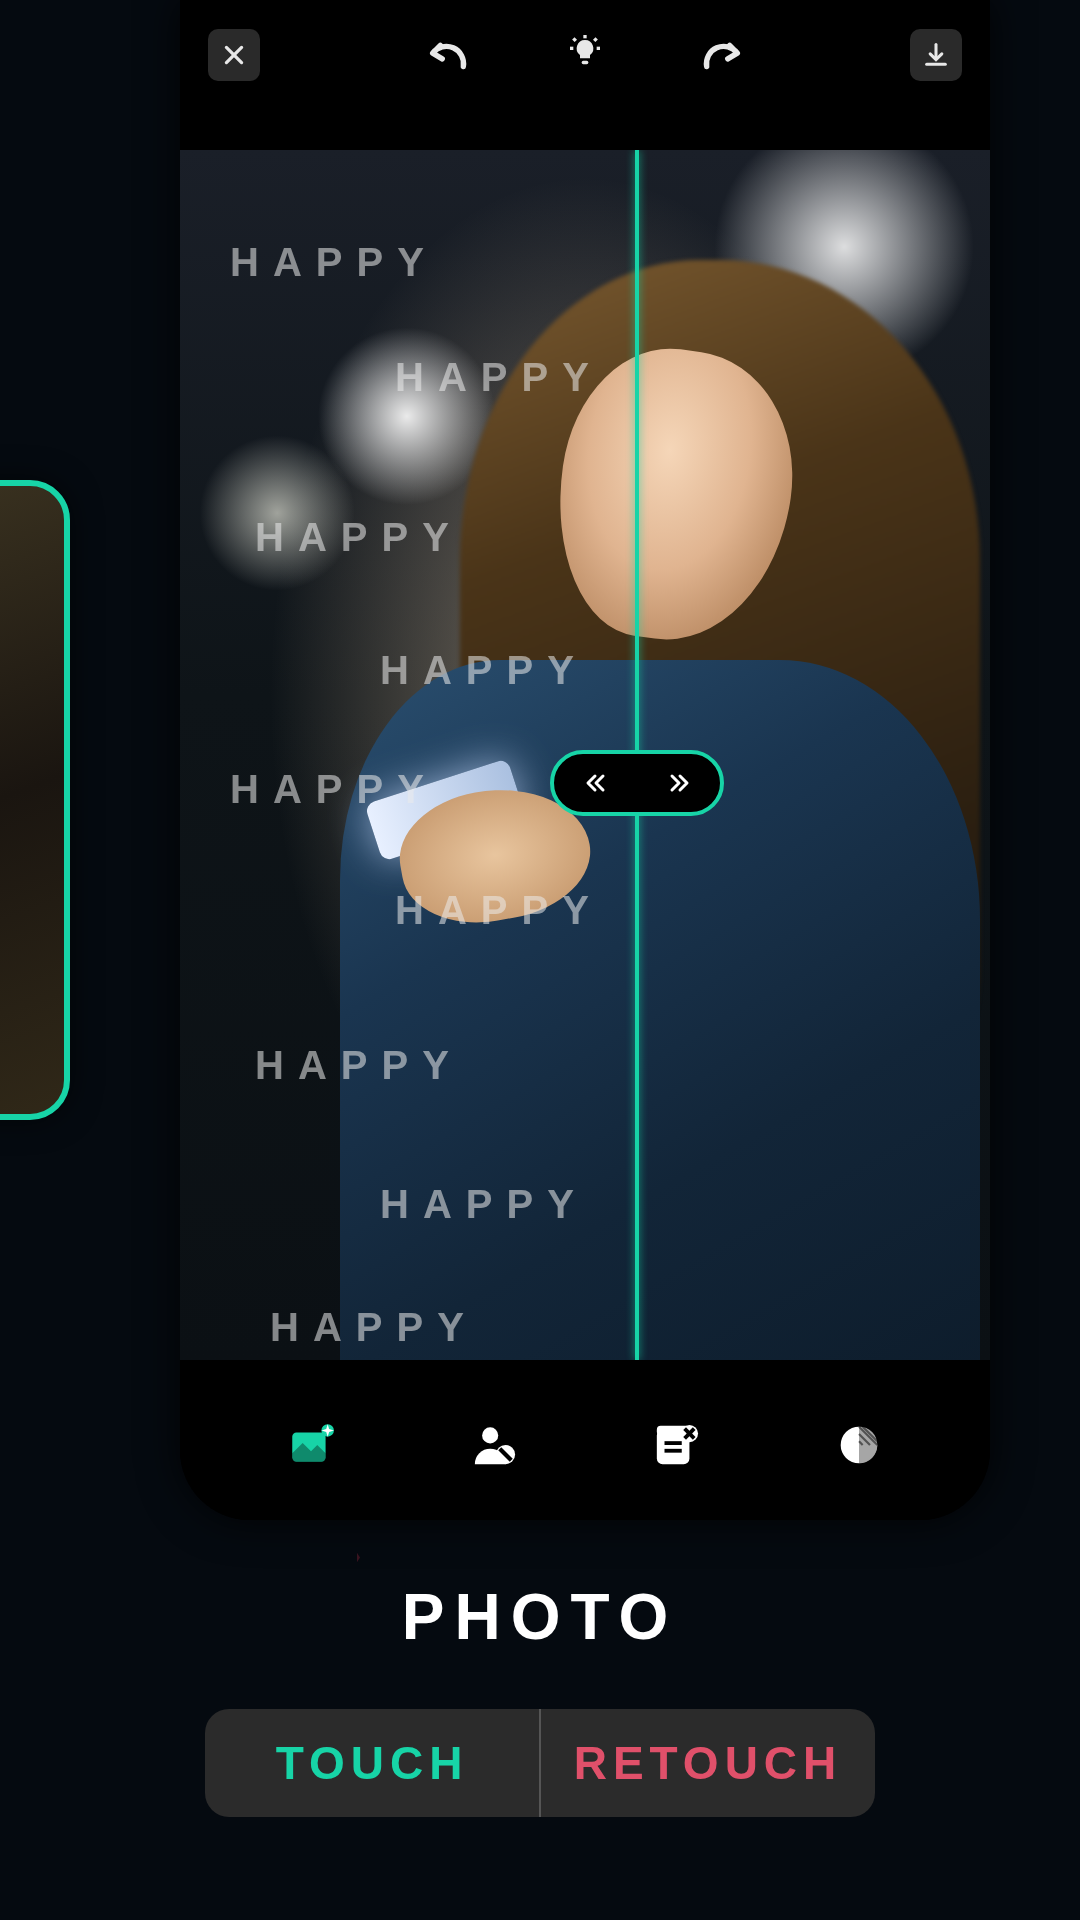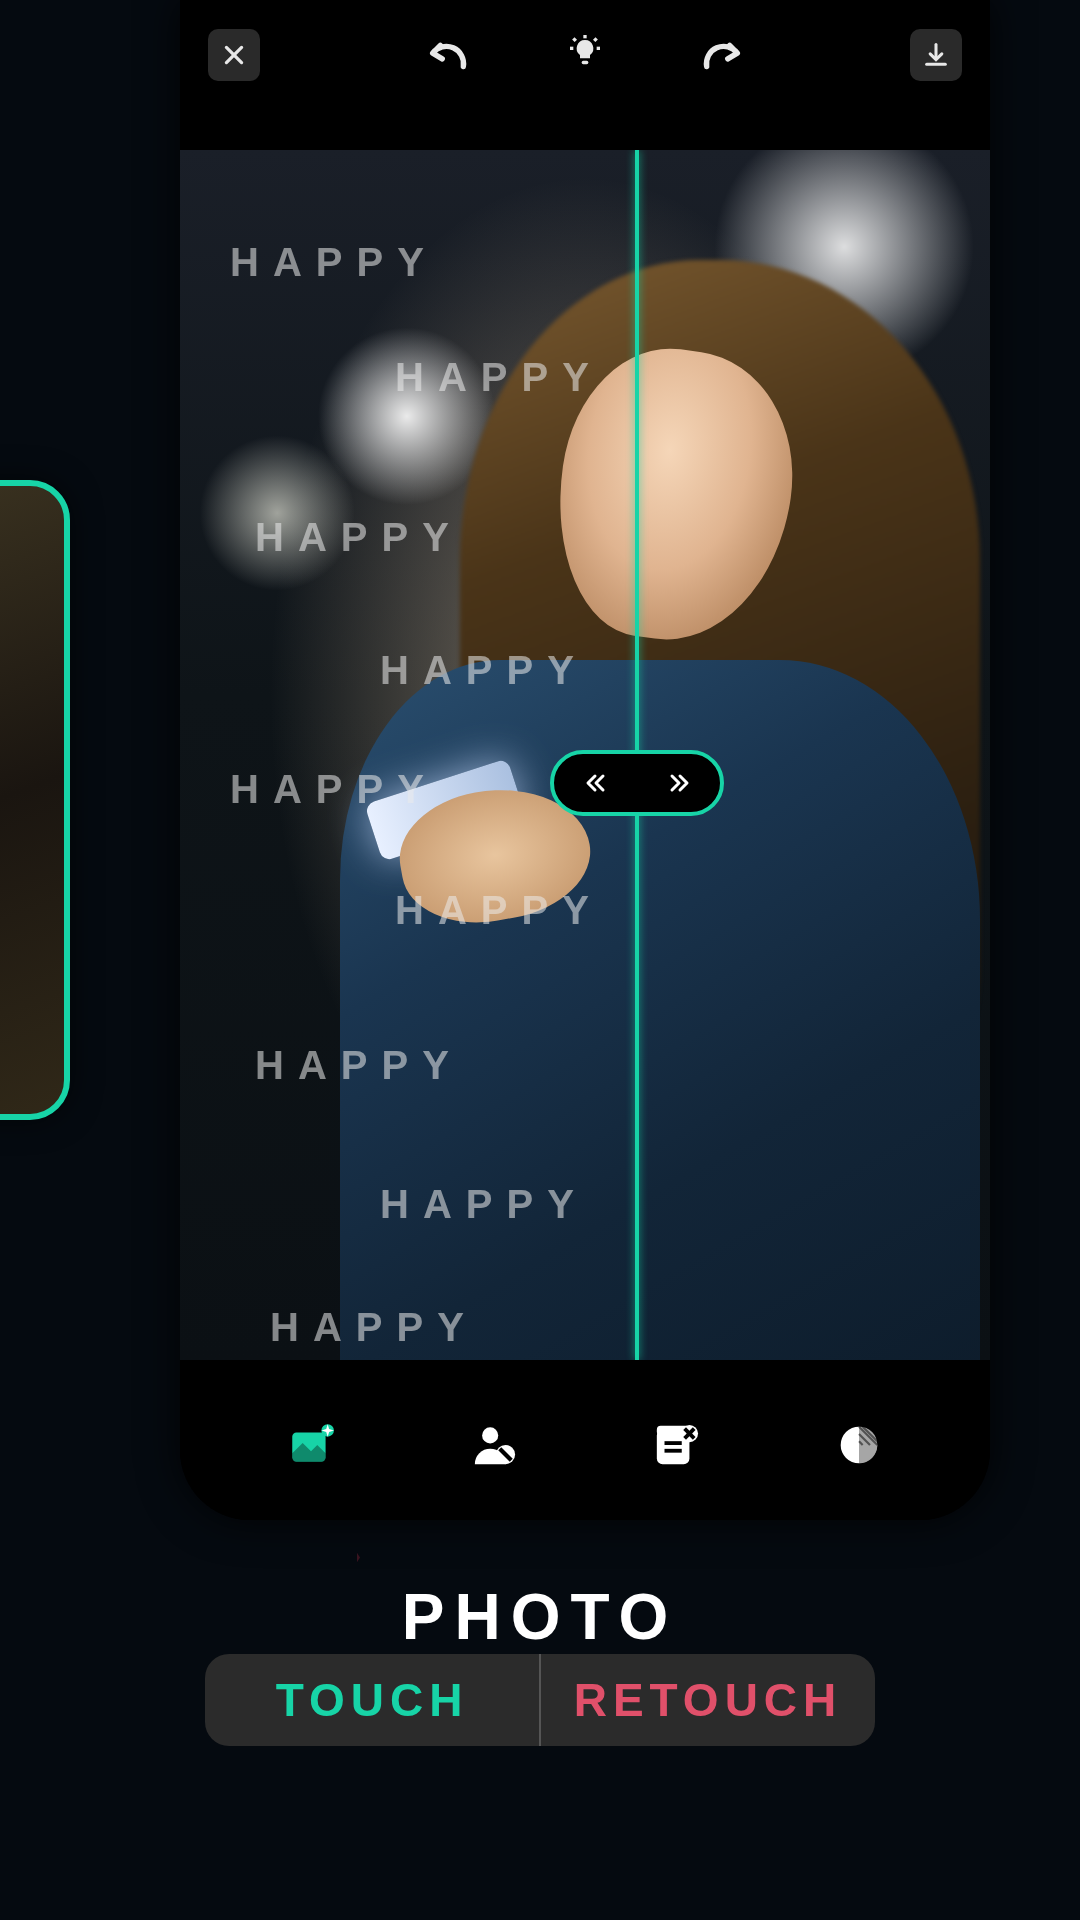--- a/index.html
+++ b/index.html
@@ -173,33 +173,34 @@
   }
   .tab-ic.active { color: #17d4a7; }
 
   .promo {
     position: absolute;
     top: 1580px;
     left: 0; right: 0;
     display: flex;
     flex-direction: column;
     align-items: center;
+    gap: 55px;
   }
   .promo-title {
     color: #fff;
     font-size: 64px;
     font-weight: 800;
     letter-spacing: 10px;
   }
   .seg {
     display: flex;
     background: #2b2b2b;
     border-radius: 24px;
     overflow: hidden;
-    height: 92px;
+    height: 108px;
     width: 670px;
   }
   .seg-item {
     flex:1;
     display:flex; align-items:center; justify-content:center;
     font-size: 46px;
     font-weight: 800;
     letter-spacing: 6px;
   }
   .seg-item.left { color:#17d4a7; border-right: 2px solid #555;}

